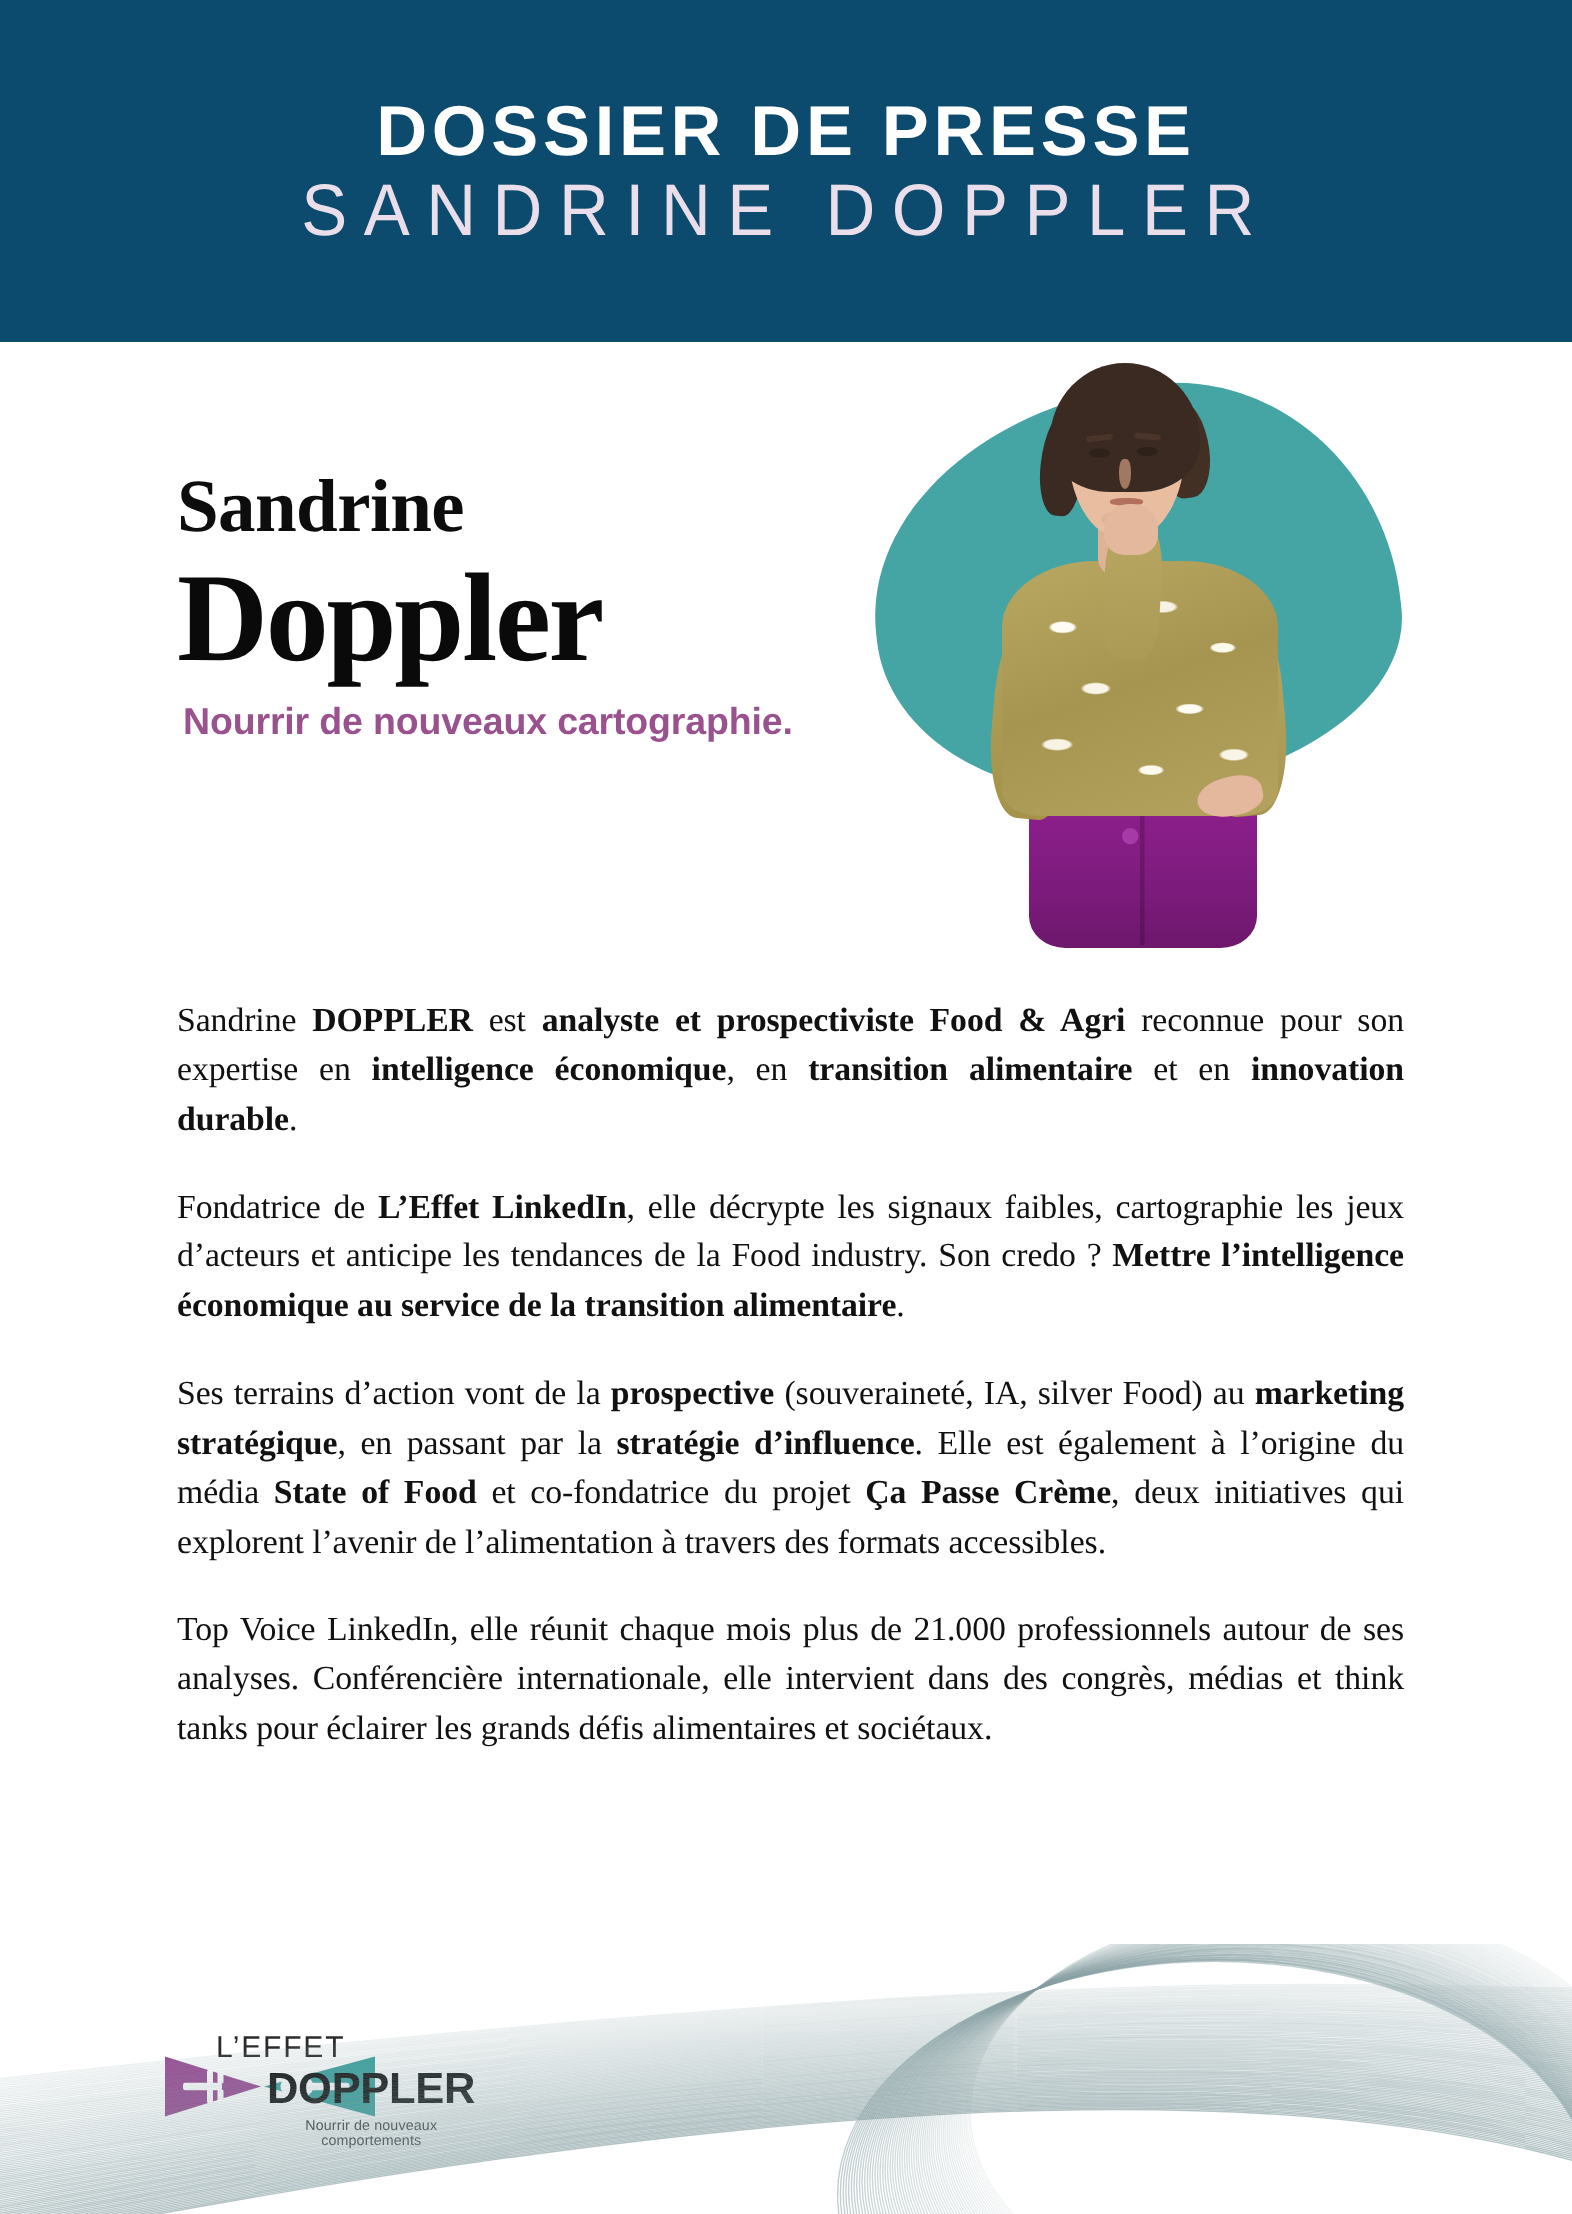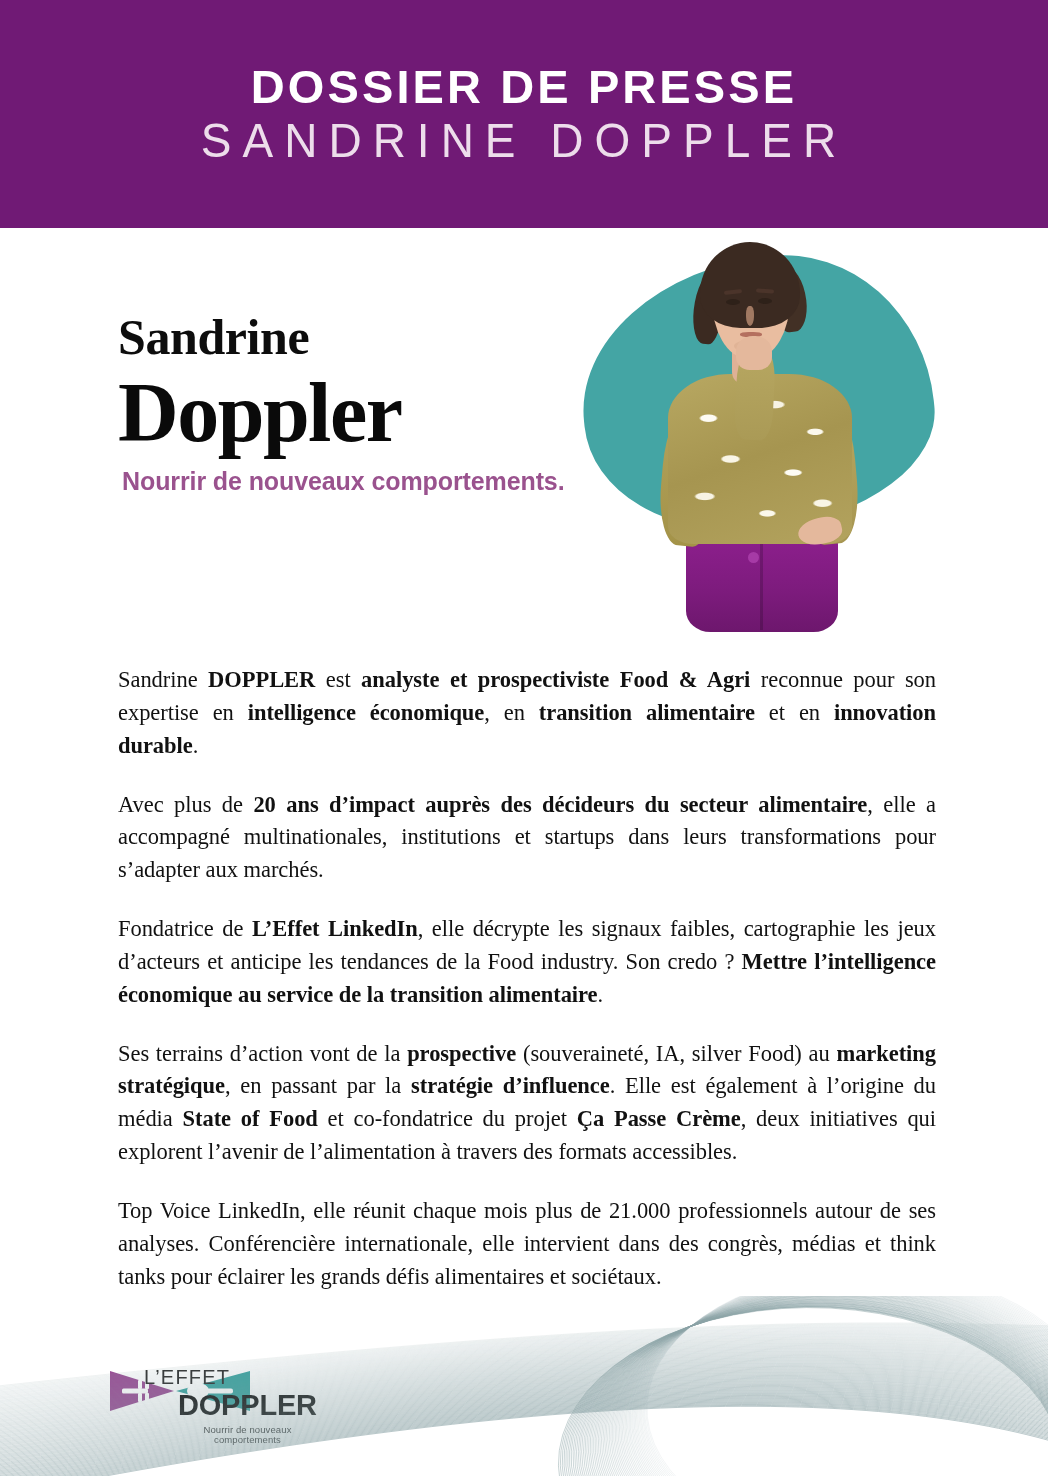--- a/index.html
+++ b/index.html
@@ -21,21 +21,21 @@
     overflow: hidden;
   }
 
   
   .header-band {
     position: absolute;
     left: 0;
     top: 0;
     width: 1048px;
     height: 228px;
-    background: #701a75;
+    background: #0c4a6e;
     display: flex;
     flex-direction: column;
     align-items: center;
     justify-content: center;
   }
   .header-title {
     font-family: "Liberation Sans", sans-serif;
     font-weight: 700;
     font-size: 47px;
     letter-spacing: 3.1px;
@@ -261,21 +261,21 @@
     width: 205px;
     height: 72px;
   }
   .logo-marks {
     position: absolute;
     left: 0; top: 12px;
     width: 144px; height: 48px;
   }
   .logo-text {
     position: absolute;
-    left: 22px; top: 12px;
+    left: 22px; top: 0;
     width: 185px;
   }
   .logo-effet {
     font-family: "Liberation Sans", sans-serif;
     font-weight: 400;
     font-size: 20px;
     letter-spacing: 1.2px;
     color: #2b2b2b;
     line-height: 1;
     margin: 0 0 0 14px;
@@ -317,21 +317,21 @@
   <div class="header-band">
     <h1 class="header-title">DOSSIER DE PRESSE</h1>
     <h2 class="header-subtitle">SANDRINE DOPPLER</h2>
   </div>
 
   <div class="hero">
 
     <div class="identity">
       <div class="name-first">Sandrine</div>
       <div class="name-last">Doppler</div>
-      <div class="tagline-2">Nourrir de nouveaux comportements.</div>
+      <div class="tagline-2">Nourrir de nouveaux cartographie.</div>
     </div>
 
     <div class="portrait-wrap">
       <div class="blob"></div>
 
       <div class="figure">
         <div class="fig-part trousers"></div>
         <div class="fig-part trouser-seam"></div>
         <div class="fig-part trouser-btn"></div>
         <div class="fig-part arm-l"></div>
@@ -351,21 +351,20 @@
         <div class="fig-part mouth"></div>
         <div class="fig-part chin-shadow"></div>
         <div class="fig-part forearm"></div>
         <div class="fig-part hand-chin"></div>
       </div>
     </div>
   </div>
 
   <div class="body-copy" id="body-copy">
       <p class="para"><span>Sandrine </span><b>DOPPLER</b><span> est </span><b>analyste et prospectiviste Food &amp; Agri</b><span> reconnue pour son expertise en </span><b>intelligence économique</b><span>, en </span><b>transition alimentaire</b><span> et en </span><b>innovation durable</b><span>.</span></p>
-      <p class="para"><span>Avec plus de </span><b>20 ans d’impact auprès des décideurs du secteur alimentaire</b><span>, elle a accompagné multinationales, institutions et startups dans leurs transformations pour s’adapter aux marchés.</span></p>
       <p class="para"><span>Fondatrice de </span><b>L’Effet LinkedIn</b><span>, elle décrypte les signaux faibles, cartographie les jeux d’acteurs et anticipe les tendances de la Food industry. Son credo ? </span><b>Mettre l’intelligence économique au service de la transition alimentaire</b><span>.</span></p>
       <p class="para"><span>Ses terrains d’action vont de la </span><b>prospective</b><span> (souveraineté, IA, silver Food) au </span><b>marketing stratégique</b><span>, en passant par la </span><b>stratégie d’influence</b><span>. Elle est également à l’origine du média </span><b>State of Food</b><span> et co-fondatrice du projet </span><b>Ça Passe Crème</b><span>, deux initiatives qui explorent l’avenir de l’alimentation à travers des formats accessibles.</span></p>
       <p class="para"><span>Top Voice LinkedIn, elle réunit chaque mois plus de 21.000 professionnels autour de ses analyses. Conférencière internationale, elle intervient dans des congrès, médias et think tanks pour éclairer les grands défis alimentaires et sociétaux.</span></p>
     </div>
 
   <div class="footer-logo">
 
     <svg class="logo-marks" viewBox="0 0 144 48">
 
       <g>

